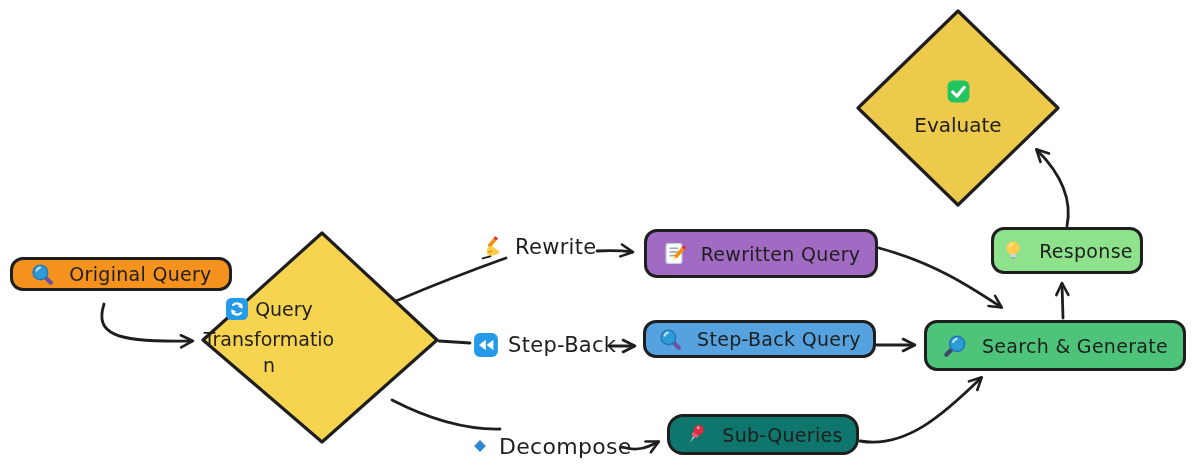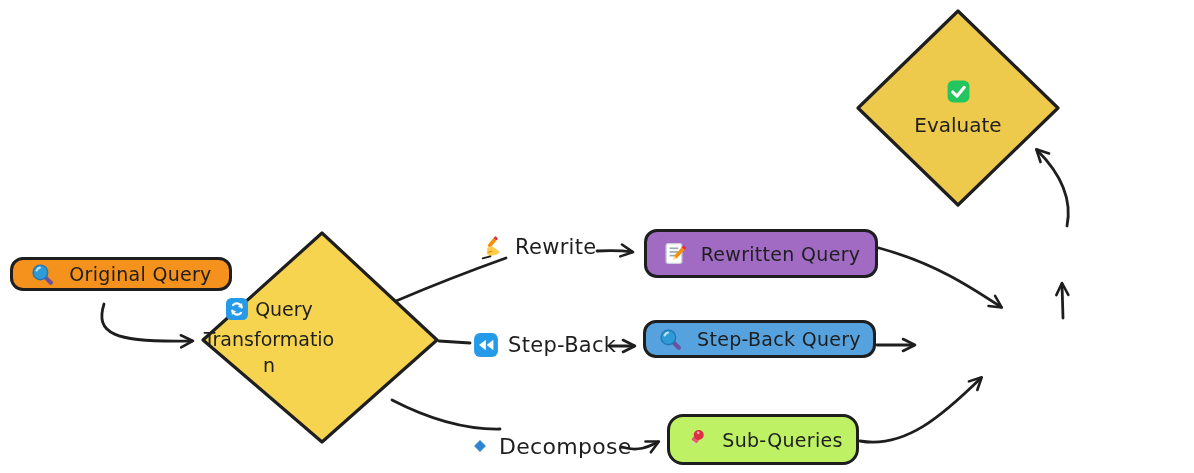--- a/index.html
+++ b/index.html
@@ -141,35 +141,56 @@
 
   <div class="edge-label" style="left:470px;top:430px;height:32px;font-size:22px;">
     <span class="icon">
       <svg width="20" height="20" viewBox="0 0 24 24">
         <rect x="7" y="7" width="10" height="10" fill="#2E86D1" transform="rotate(45 12 12)"></rect>
       </svg>
     </span>
     <span>Decompose</span>
   </div>
 
-  <div class="box" style="left: 667px; top: 414px; width: 192px; height: 51px; border-radius: 16px; background-color: #bef264;">
+  <div class="box" style="left: 667px; top: 414px; width: 192px; height: 41px; border-radius: 16px; background-color: #0f766e;">
     <span class="icon">
       <svg width="25" height="25" viewBox="0 0 24 24">
         <g transform="rotate(35 12 12)">
           <path d="M11.2 14 L12 22 L12.8 14 Z" fill="#CCD6DD"></path>
           <rect x="8.8" y="10.2" width="6.4" height="4.2" rx="1" fill="#EA596E"></rect>
           <circle cx="12" cy="6.6" r="4.8" fill="#DD2E44"></circle>
           <circle cx="10.4" cy="5.2" r="1.3" fill="#F4ABBA"></circle>
         </g>
       </svg>
     </span>
     <span>Sub-Queries</span>
   </div>
 
-
+  <div class="box" style="left: 924px; top: 320px; width: 262px; height: 51px; background-color: rgb(77, 196, 122);">
+    <span class="icon">
+      <svg width="26" height="26" viewBox="0 0 24 24">
+        <line x1="9.5" y1="14.5" x2="4" y2="20" stroke="#41466B" stroke-width="4" stroke-linecap="round"></line>
+        <circle cx="14" cy="10" r="7" fill="#2E9BD6" stroke="#2278B5" stroke-width="1.4"></circle>
+        <path d="M10.3 8.2 a4.6 4.6 0 0 1 3.2 -2.8" stroke="#BEE3F8" stroke-width="2" fill="none" stroke-linecap="round"></path>
+      </svg>
+    </span>
+    <span>Search &amp; Generate</span>
+  </div>
+
+  <div class="box" style="left: 991px; top: 227px; width: 152px; height: 47px; background-color: rgb(141, 226, 139);">
+    <span class="icon">
+      <svg width="24" height="24" viewBox="0 0 24 24">
+        <circle cx="12" cy="9" r="6.6" fill="#FFCC4D"></circle>
+        <path d="M8.6 7.2 a4.2 4.2 0 0 1 2.6 -2.4" stroke="#FFE8A3" stroke-width="1.8" fill="none" stroke-linecap="round"></path>
+        <rect x="9.4" y="15" width="5.2" height="3" fill="#CCD6DD"></rect>
+        <rect x="10" y="18" width="4" height="1.8" rx="0.9" fill="#99AAB5"></rect>
+      </svg>
+    </span>
+    <span>Response</span>
+  </div>
 
   <div class="diamond" style="left:855px;top:8px;width:206px;height:200px;">
     <svg class="shape" width="206" height="200" viewBox="0 0 206 200">
       <polygon points="103,3 203,100 103,197 3,100" stroke="#1e1e1e" stroke-width="3.2" stroke-linejoin="round" fill="#EDC94C"></polygon>
     </svg>
     <div class="dlabel" style="font-size:20px;">
       <span class="icon ev-icon">
         <svg width="25" height="25" viewBox="0 0 24 24">
           <rect x="1.5" y="1.5" width="21" height="21" rx="5.5" fill="#22C55E"></rect>
           <path d="M6.5 12.5 L10.5 16.5 L17.5 8" stroke="#ffffff" stroke-width="3" fill="none" stroke-linecap="round" stroke-linejoin="round"></path>

